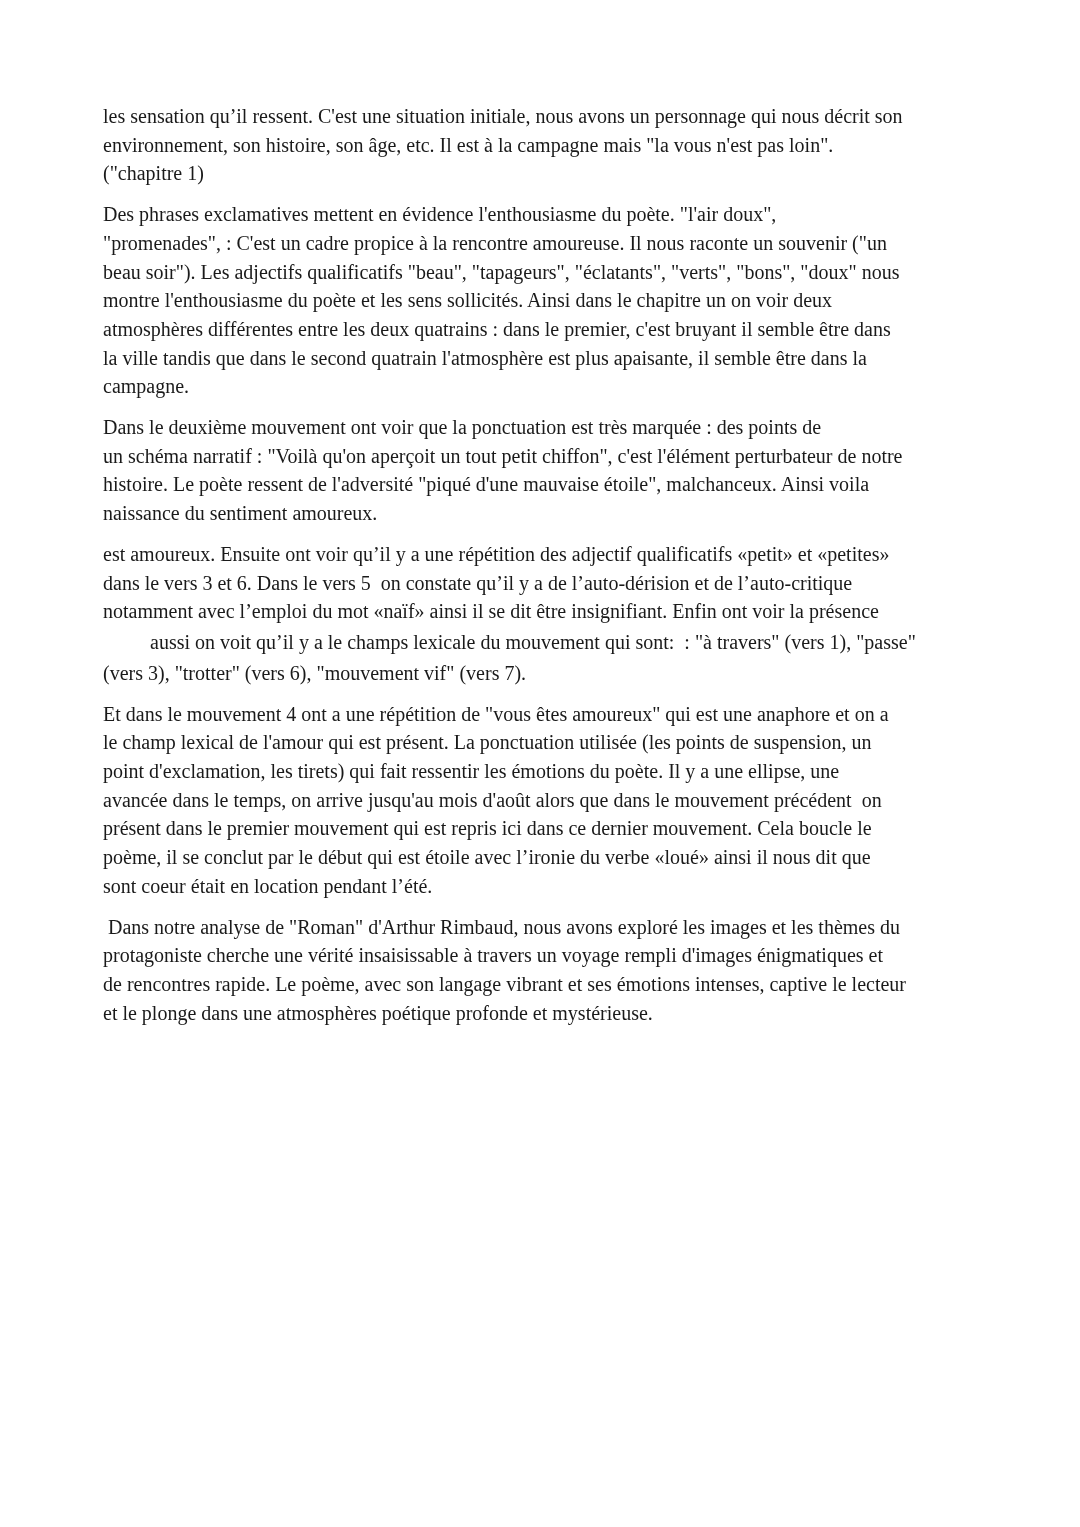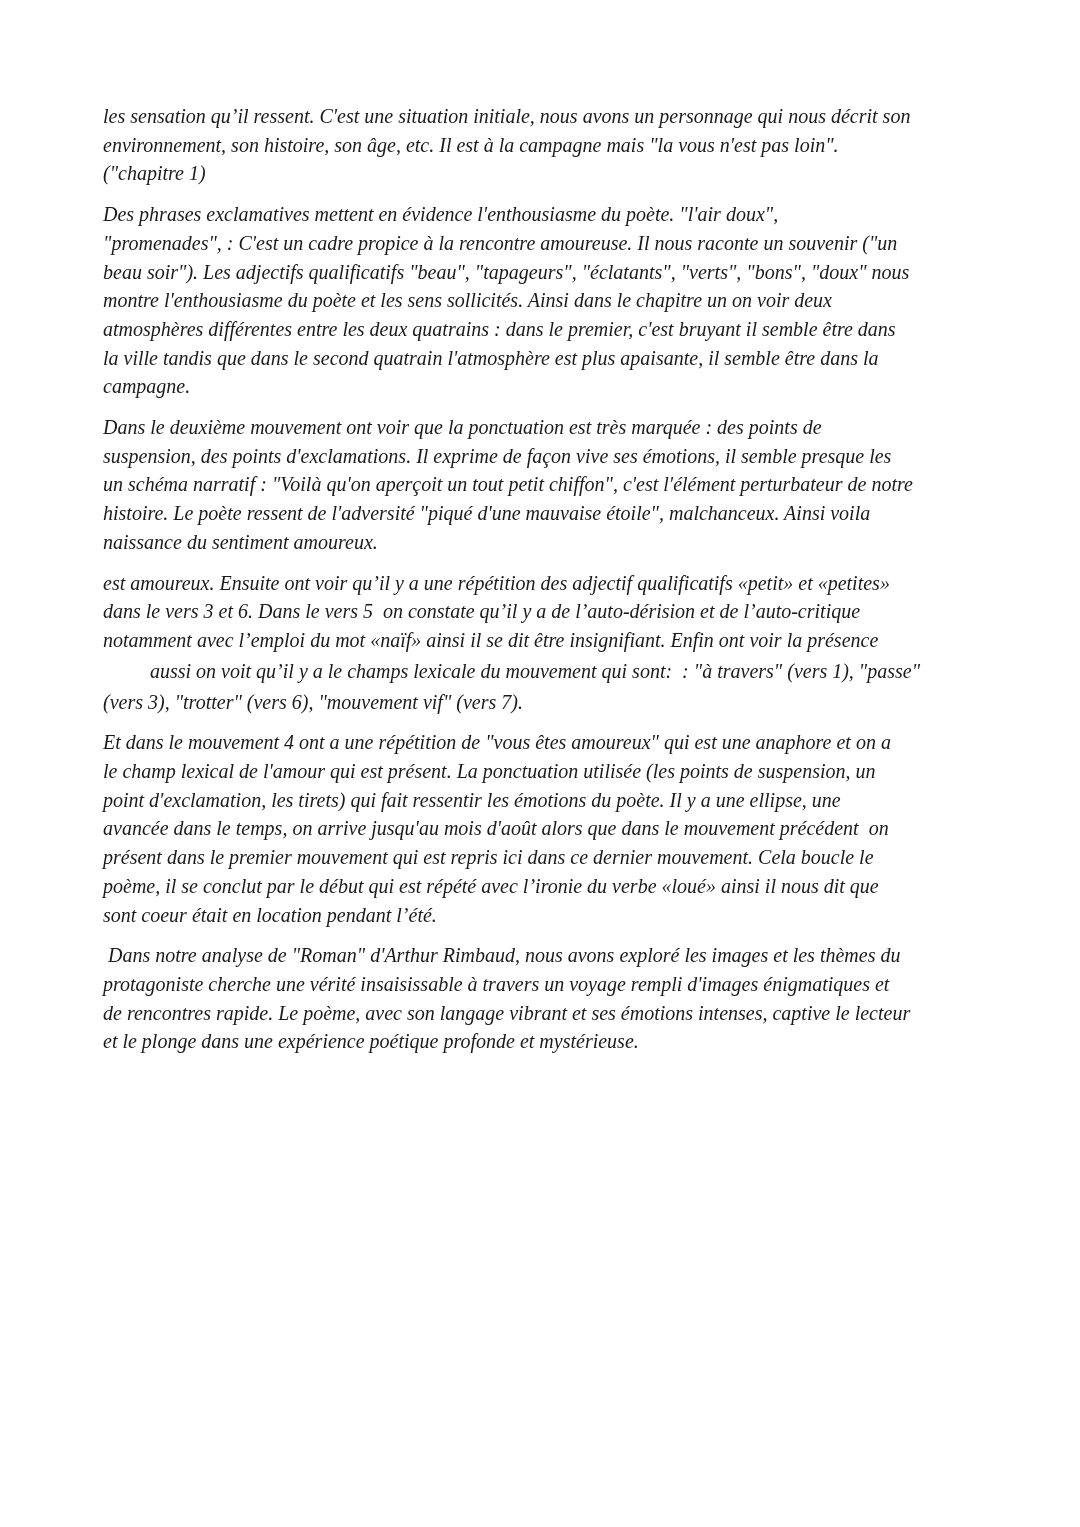--- a/index.html
+++ b/index.html
@@ -13,21 +13,20 @@
       position: relative;
       overflow: hidden;
       font-family: "Liberation Serif", "DejaVu Serif", serif;
       color: #1a1a1a;
     }
     .page {
       position: absolute;
       left: 103px;
       top: 102px;
       width: 900px;
-      font-style: italic;
     }
     .para {
       margin: 0 0 12px 0;
     }
     .line {
       display: block;
       font-size: 20px;
       line-height: 28.7px;
       white-space: pre;
     }
@@ -52,44 +51,43 @@
     <span class="line">"promenades", : C'est un cadre propice à la rencontre amoureuse. Il nous raconte un souvenir ("un</span>
     <span class="line">beau soir"). Les adjectifs qualificatifs "beau", "tapageurs", "éclatants", "verts", "bons", "doux" nous</span>
     <span class="line">montre l'enthousiasme du poète et les sens sollicités. Ainsi dans le chapitre un on voir deux</span>
     <span class="line">atmosphères différentes entre les deux quatrains : dans le premier, c'est bruyant il semble être dans</span>
     <span class="line">la ville tandis que dans le second quatrain l'atmosphère est plus apaisante, il semble être dans la</span>
     <span class="line">campagne.</span>
   </div>
 
   <div class="para">
     <span class="line">Dans le deuxième mouvement ont voir que la ponctuation est très marquée : des points de</span>
-    <span class="line">suspension, des points d'exclamations. Il exprime de façon vive ses émotions, il semble presque les</span>
     <span class="line">un schéma narratif : "Voilà qu'on aperçoit un tout petit chiffon", c'est l'élément perturbateur de notre</span>
     <span class="line">histoire. Le poète ressent de l'adversité "piqué d'une mauvaise étoile", malchanceux. Ainsi voila</span>
     <span class="line">naissance du sentiment amoureux.</span>
   </div>
 
   <div class="para gap-tall">
     <span class="line">est amoureux. Ensuite ont voir qu’il y a une répétition des adjectif qualificatifs «petit» et «petites»</span>
     <span class="line">dans le vers 3 et 6. Dans le vers 5  on constate qu’il y a de l’auto-dérision et de l’auto-critique</span>
     <span class="line">notamment avec l’emploi du mot «naïf» ainsi il se dit être insignifiant. Enfin ont voir la présence</span>
     <span class="line tall">aussi on voit qu’il y a le champs lexicale du mouvement qui sont:  : "à travers" (vers 1), "passe"</span>
     <span class="line">(vers 3), "trotter" (vers 6), "mouvement vif" (vers 7).</span>
   </div>
 
   <div class="para">
     <span class="line">Et dans le mouvement 4 ont a une répétition de "vous êtes amoureux" qui est une anaphore et on a</span>
     <span class="line">le champ lexical de l'amour qui est présent. La ponctuation utilisée (les points de suspension, un</span>
     <span class="line">point d'exclamation, les tirets) qui fait ressentir les émotions du poète. Il y a une ellipse, une</span>
     <span class="line">avancée dans le temps, on arrive jusqu'au mois d'août alors que dans le mouvement précédent  on</span>
     <span class="line">présent dans le premier mouvement qui est repris ici dans ce dernier mouvement. Cela boucle le</span>
-    <span class="line">poème, il se conclut par le début qui est répété avec l’ironie du verbe «loué» ainsi il nous dit que</span>
+    <span class="line">poème, il se conclut par le début qui est étoile avec l’ironie du verbe «loué» ainsi il nous dit que</span>
     <span class="line">sont coeur était en location pendant l’été.</span>
   </div>
 
   <div class="para">
     <span class="line"> Dans notre analyse de "Roman" d'Arthur Rimbaud, nous avons exploré les images et les thèmes du</span>
     <span class="line">protagoniste cherche une vérité insaisissable à travers un voyage rempli d'images énigmatiques et</span>
     <span class="line">de rencontres rapide. Le poème, avec son langage vibrant et ses émotions intenses, captive le lecteur</span>
-    <span class="line">et le plonge dans une expérience poétique profonde et mystérieuse.</span>
+    <span class="line">et le plonge dans une atmosphères poétique profonde et mystérieuse.</span>
   </div>
 
 </div>
 
 </body></html>

